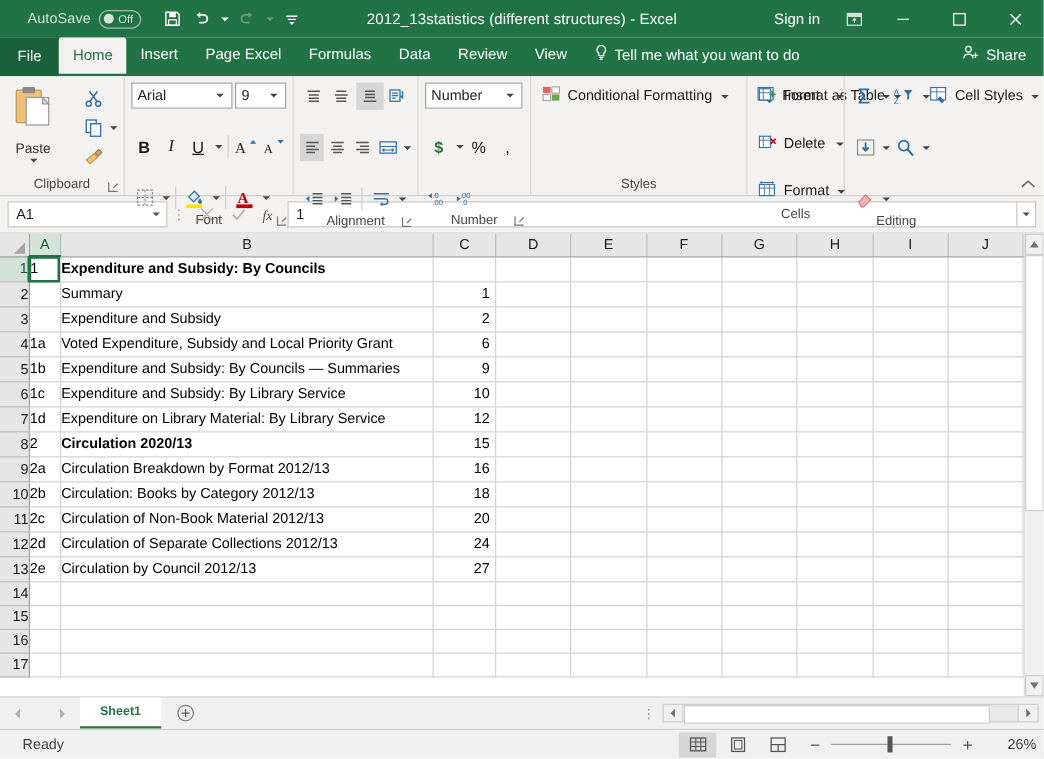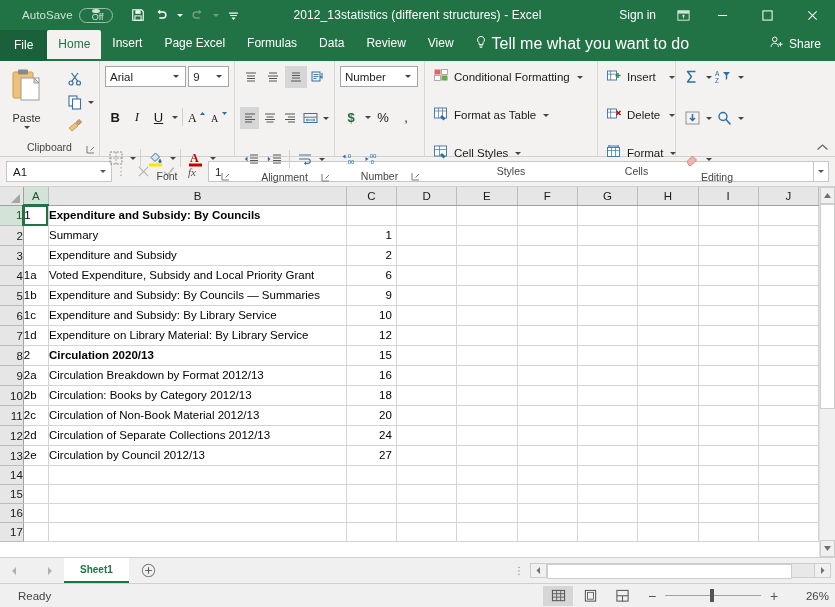--- a/index.html
+++ b/index.html
@@ -34,21 +34,20 @@
     font-size: 11.5px;
     color: #cfe3d7;
   }
   .autosave-label { margin-right: 6px; letter-spacing: .1px; }
   .toggle-pill {
     width: 34px; height: 15px; border-radius: 8px;
     border: 1px solid #9dbfac;
     display: flex; align-items: center;
     padding: 0 2px;
     position: relative;
-    flex-direction: column;
   }
   .toggle-knob {
     width: 8px; height: 8px; border-radius: 50%;
     background: #cfe3d7; margin-left: 1px;
   }
   .toggle-off-text {
     font-size: 9px; color: #cfe3d7; margin-left: 4px;
     line-height: 1;
   }
   .qat-icons { display: flex; align-items: center; margin-left: 14px; gap: 2px; }
@@ -110,21 +109,21 @@
   .rtab.file { background: #1a613b; height: 31px; line-height: 31px; padding: 0 14px;}
   .rtab.active {
     background: #f3f2f1;
     color: #217346;
     font-weight: normal;
     height: 29px; line-height: 29px;
     border-radius: 2px 2px 0 0;
   }
   .tellme {
     display: flex; align-items: center; gap: 5px;
-    font-size: 16px; color: #ffffff;
+    font-size: 12px; color: #ffffff;
     padding: 0 10px; height: 27px;
     white-space: nowrap;
   }
   .share {
     margin-left: auto;
     display: flex; align-items: center; gap: 5px;
     font-size: 12px; color: #ffffff;
     padding: 0 14px 0 8px; height: 27px;
   }
 
@@ -206,21 +205,21 @@
 
   
   .formulabar {
     flex: 0 0 30px;
     background: #f3f2f1;
     display: flex; align-items: center;
     padding: 3px 6px;
     border-bottom: 1px solid #d2d0ce;
   }
   .namebox {
-    width: 106px; height: 21px;
+    width: 128px; height: 21px;
     background: #ffffff;
     border: 1px solid #c8c6c4;
     display: flex; align-items: center;
     font-size: 11.5px; color: #1a1a1a;
     padding-left: 6px;
   }
   .namebox .nb-val { flex: 1; }
   .namebox .nb-arrow { width: 16px; display:flex;align-items:center;justify-content:center;}
   .fb-dots {
     width: 18px; height: 21px;
@@ -792,21 +791,21 @@
         <span class="dialog-launcher">
           <svg width="9" height="9" viewBox="0 0 9 9">
               <path d="M1 1v7h7" stroke="#777" fill="none" stroke-width="1"></path>
               <path d="M8 2L4.5 5.5" stroke="#777" stroke-width="1"></path>
             </svg>
         </span>
       </div>
     </div>
 
     <div class="rgroup" style="width:173px">
-      <div class="rgroup-body" style="flex-direction:column;padding-top:5px">
+      <div class="rgroup-body" style="flex-direction:row;padding-top:5px">
         <div class="menuitem">
           <span>
             <svg width="16" height="16" viewBox="0 0 16 16">
                 <rect x="1.5" y="1.5" width="6" height="5" fill="#e06666"></rect>
                 <rect x="8.5" y="1.5" width="6" height="5" fill="#fff" stroke="#999" stroke-width=".8"></rect>
                 <rect x="1.5" y="7.5" width="6" height="5" fill="#fff" stroke="#999" stroke-width=".8"></rect>
                 <rect x="8.5" y="7.5" width="6" height="5" fill="#6aa84f"></rect>
               </svg>
           </span>
           <span>Conditional Formatting</span>

